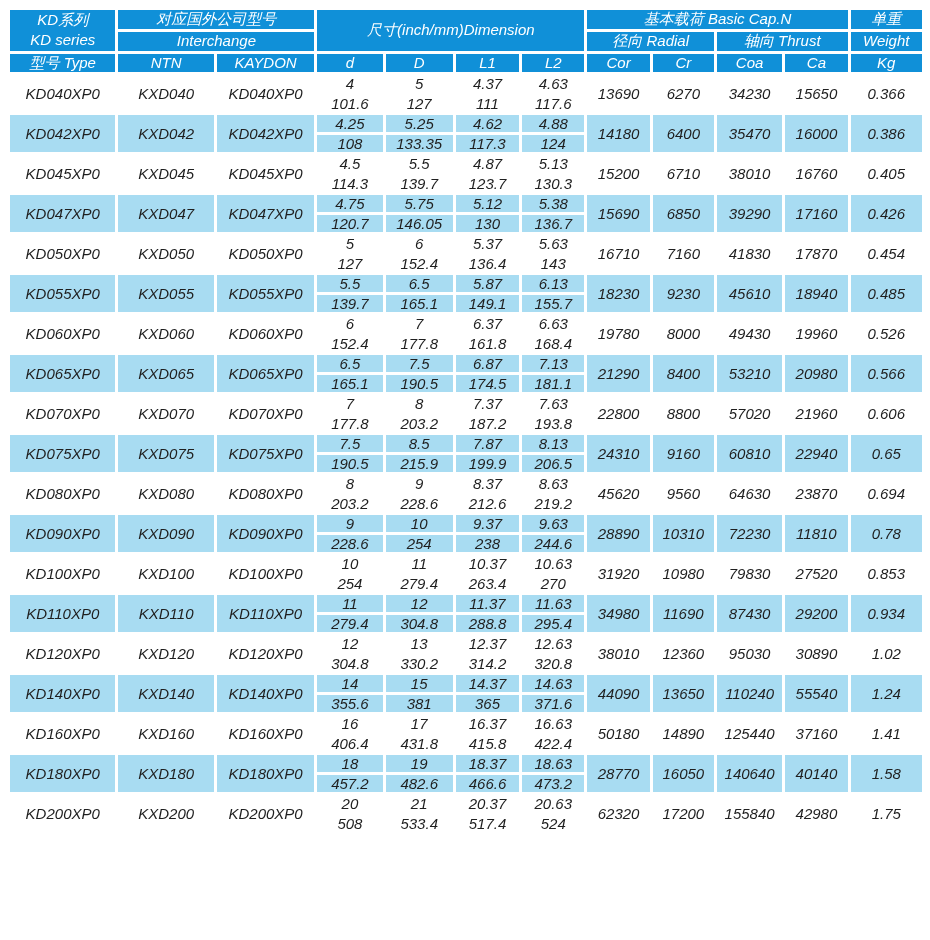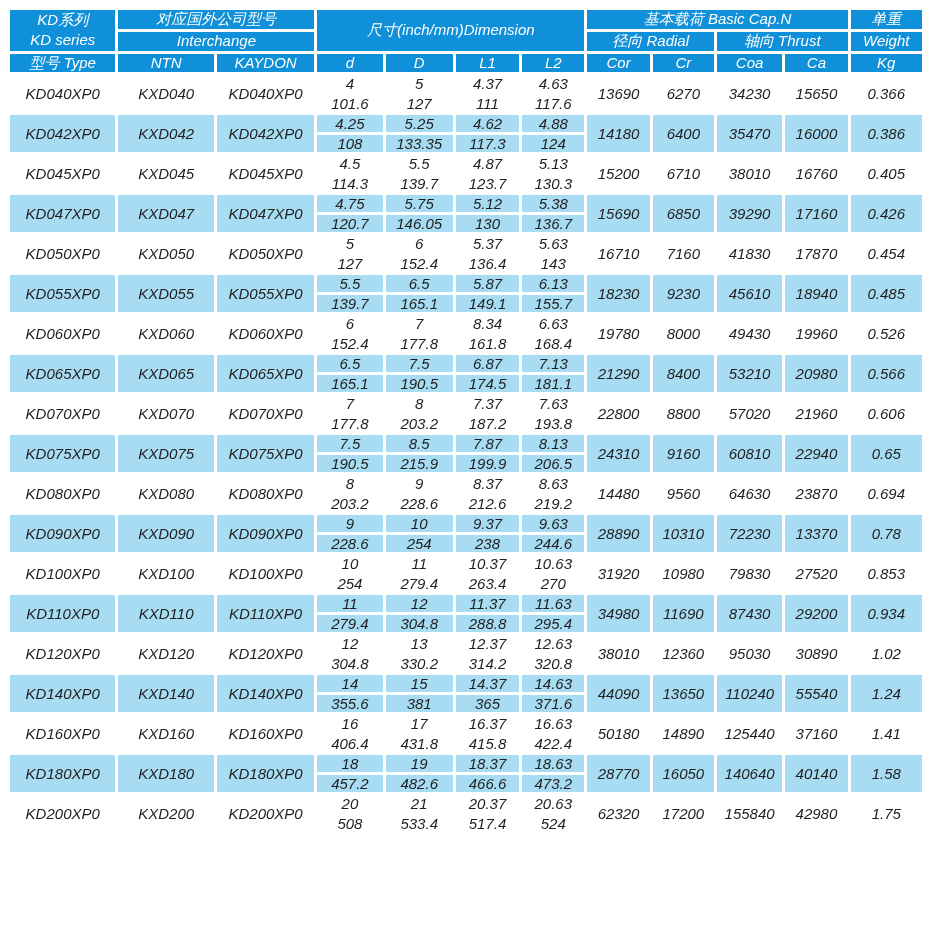--- a/index.html
+++ b/index.html
@@ -219,21 +219,21 @@
         <td>165.1</td>
         <td>149.1</td>
         <td>155.7</td>
       </tr>
       <tr>
         <td rowspan="2" class="model">KD060XP0</td>
         <td rowspan="2" class="model">KXD060</td>
         <td rowspan="2" class="model">KD060XP0</td>
         <td>6</td>
         <td>7</td>
-        <td>8.34</td>
+        <td>6.37</td>
         <td>6.63</td>
         <td rowspan="2" class="load">19780</td>
         <td rowspan="2" class="load">8000</td>
         <td rowspan="2" class="load">49430</td>
         <td rowspan="2" class="load">19960</td>
         <td rowspan="2" class="load">0.526</td>
       </tr>
       <tr>
         <td>152.4</td>
         <td>177.8</td>
@@ -301,21 +301,21 @@
         <td>206.5</td>
       </tr>
       <tr>
         <td rowspan="2" class="model">KD080XP0</td>
         <td rowspan="2" class="model">KXD080</td>
         <td rowspan="2" class="model">KD080XP0</td>
         <td>8</td>
         <td>9</td>
         <td>8.37</td>
         <td>8.63</td>
-        <td rowspan="2" class="load">14480</td>
+        <td rowspan="2" class="load">45620</td>
         <td rowspan="2" class="load">9560</td>
         <td rowspan="2" class="load">64630</td>
         <td rowspan="2" class="load">23870</td>
         <td rowspan="2" class="load">0.694</td>
       </tr>
       <tr>
         <td>203.2</td>
         <td>228.6</td>
         <td>212.6</td>
         <td>219.2</td>
@@ -324,21 +324,21 @@
         <td rowspan="2" class="model">KD090XP0</td>
         <td rowspan="2" class="model">KXD090</td>
         <td rowspan="2" class="model">KD090XP0</td>
         <td>9</td>
         <td>10</td>
         <td>9.37</td>
         <td>9.63</td>
         <td rowspan="2" class="load">28890</td>
         <td rowspan="2" class="load">10310</td>
         <td rowspan="2" class="load">72230</td>
-        <td rowspan="2" class="load">13370</td>
+        <td rowspan="2" class="load">11810</td>
         <td rowspan="2" class="load">0.78</td>
       </tr>
       <tr class="alt">
         <td>228.6</td>
         <td>254</td>
         <td>238</td>
         <td>244.6</td>
       </tr>
       <tr>
         <td rowspan="2" class="model">KD100XP0</td>

